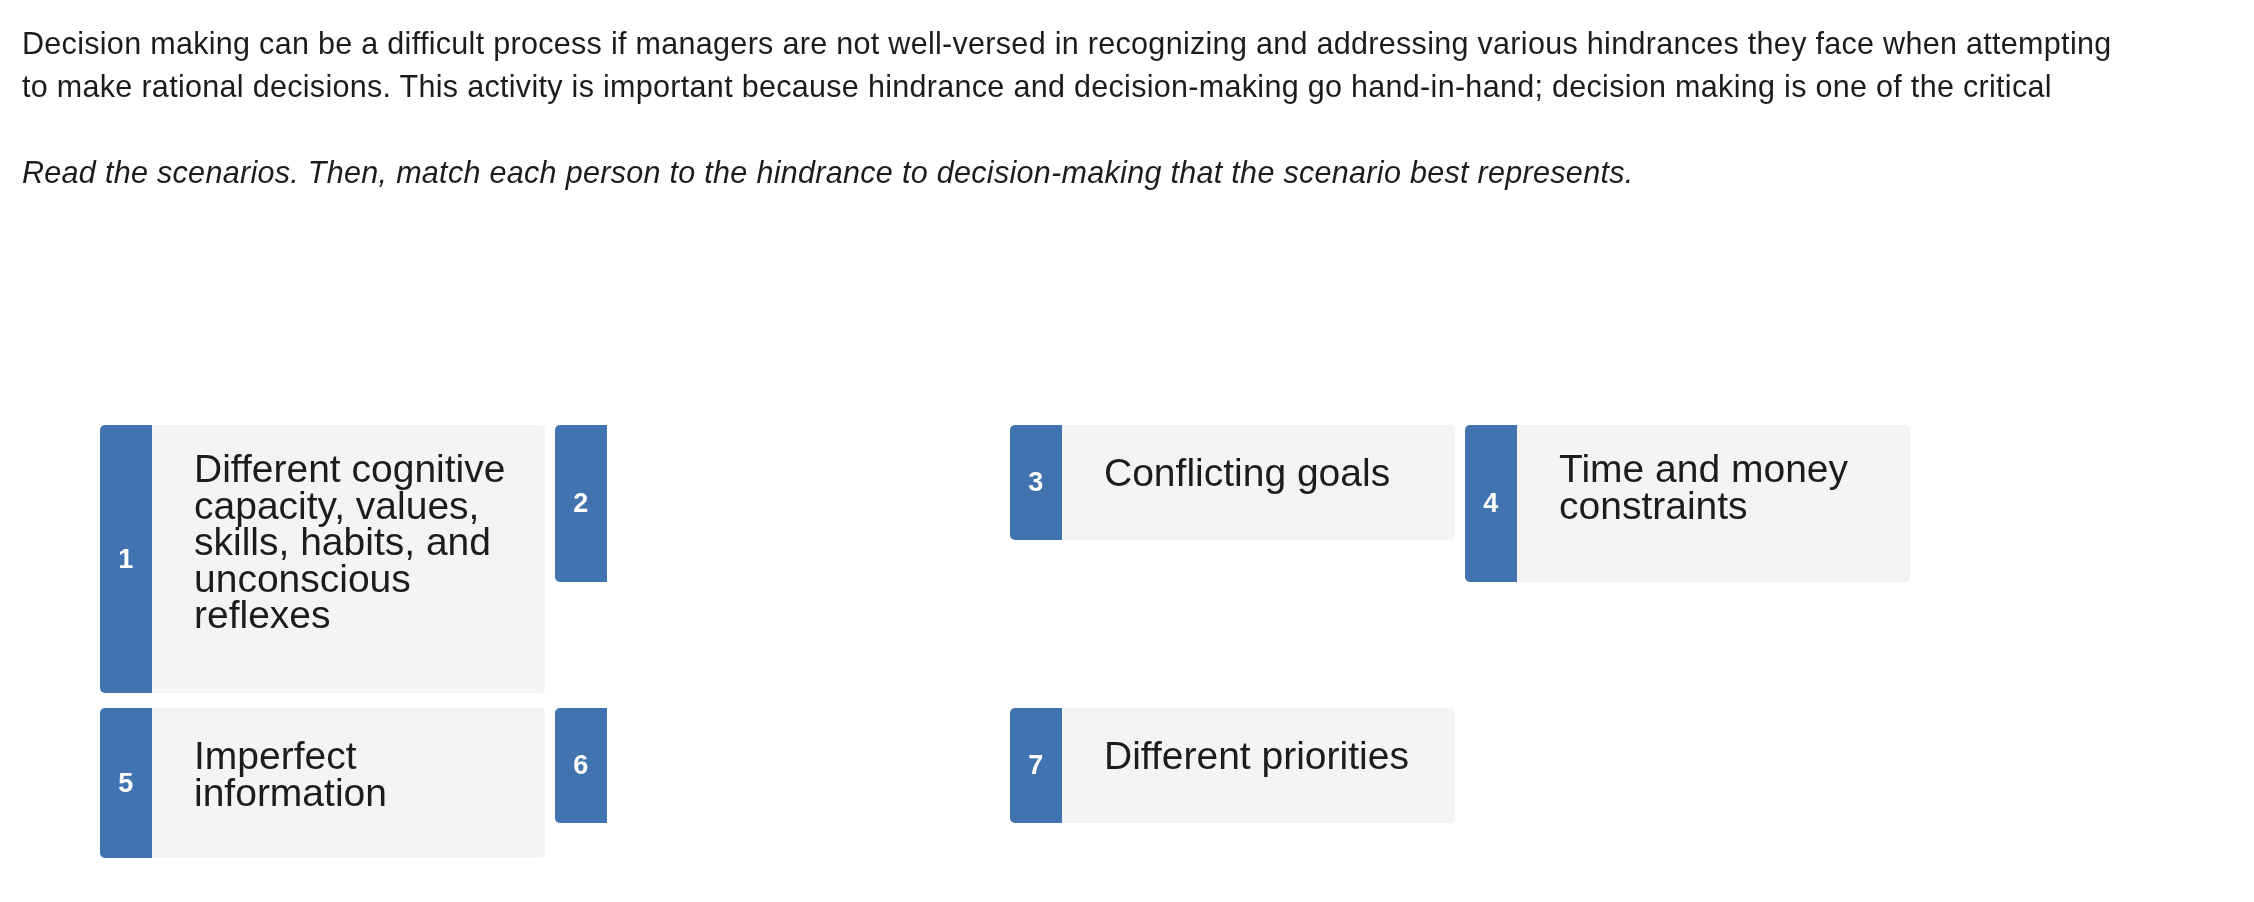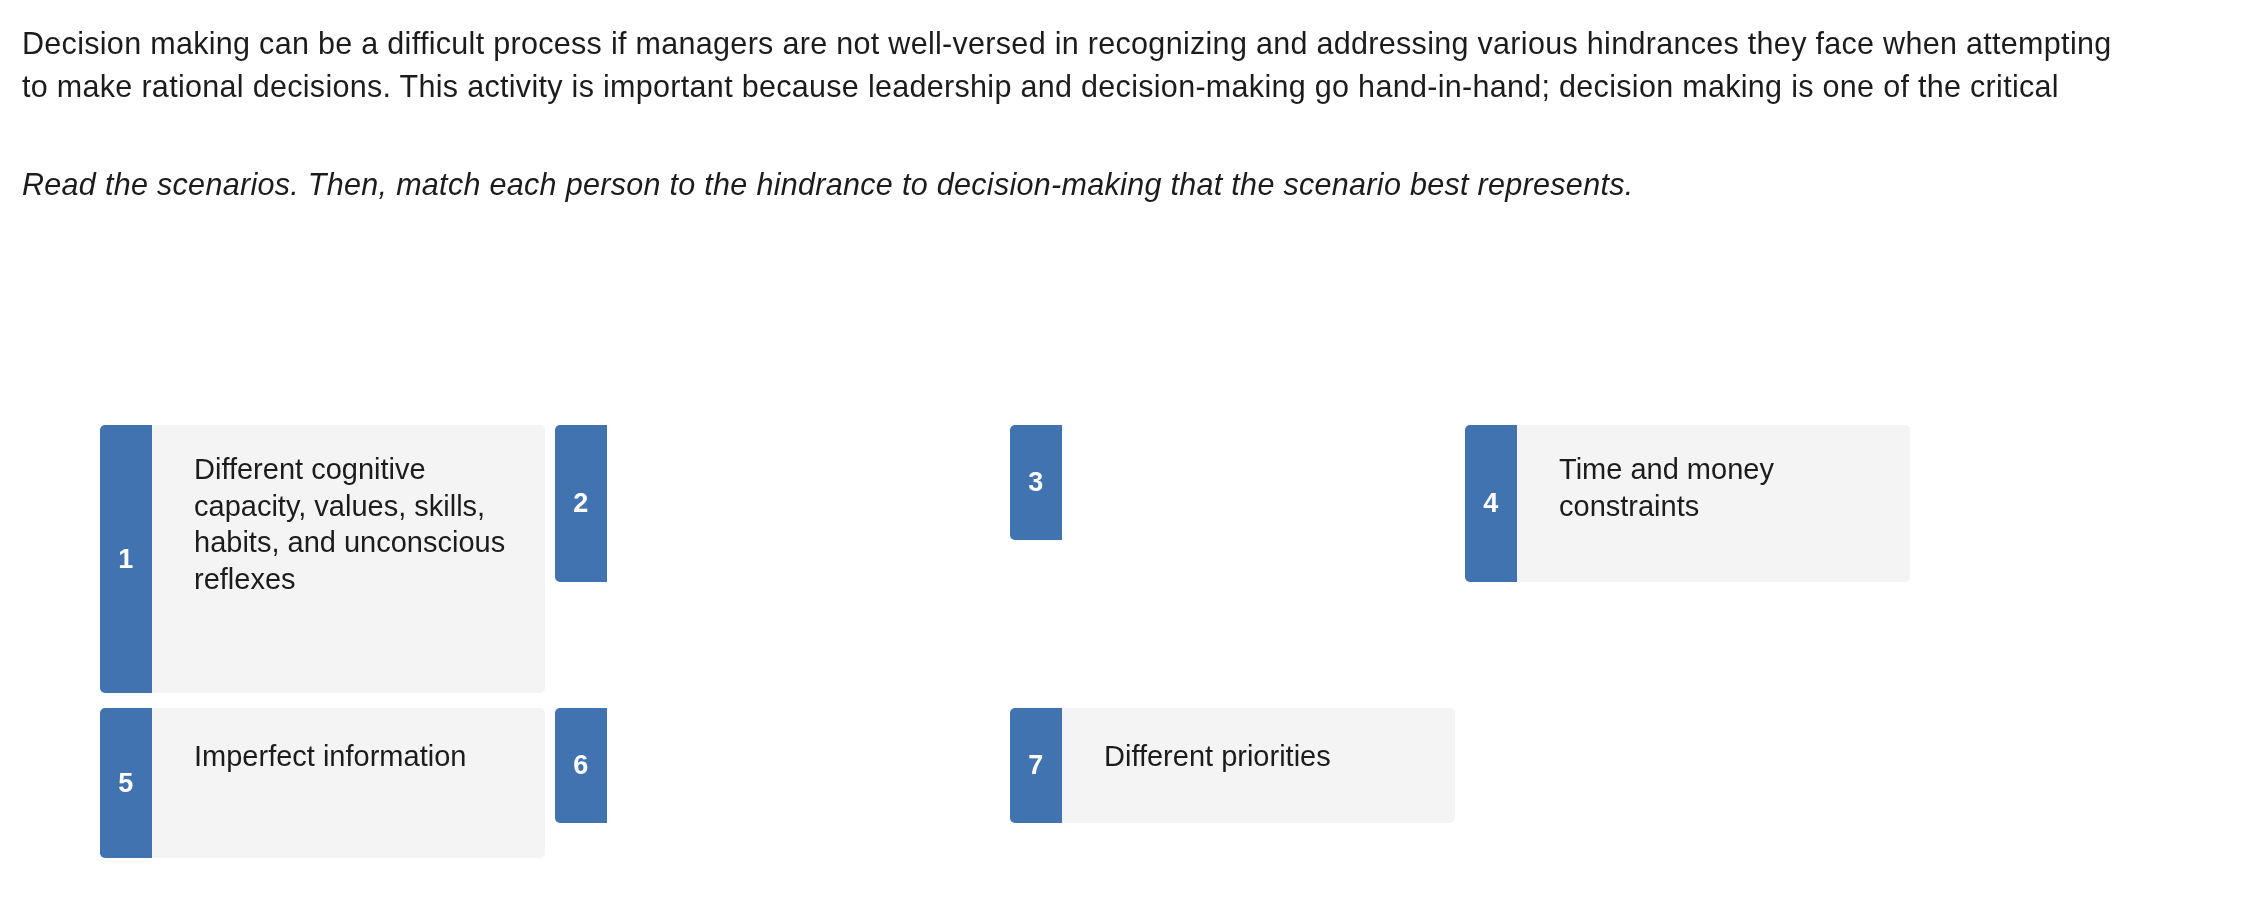--- a/index.html
+++ b/index.html
@@ -36,21 +36,21 @@
     font-size: 30.5px;
     line-height: 43px;
     color: #1c1c1c;
     letter-spacing: 0.01em;
   }
   .intro p.para-gap {
     margin-top: 43px;
   }
   .intro p.instruction {
     font-style: italic;
-    margin-top: 55px;
+    margin-top: 43px;
   }
   .intro p .wrapline {
     display: block;
   }
 
   
   .cards {
     position: absolute;
     left: 100px;
     top: 425px;
@@ -89,21 +89,21 @@
     justify-content: center;
     line-height: 1;
     letter-spacing: 0.02em;
   }
 
   .card-body {
     flex: 1 1 auto;
     background: #f4f4f4;
     border-radius: 0 5px 5px 0;
     padding: 26px 24px 26px 42px;
-    font-size: 29px;
+    font-size: 39px;
     line-height: 36.5px;
     color: #1c1c1c;
   }
 
   
   .card.h-tall   { height: 268px; }
   .card.h-medium { height: 157px; }
   .card.h-short  { height: 115px; }
   .card.h-tall2  { height: 150px; }
   .card.h-short2 { height: 115px; }
@@ -127,40 +127,41 @@
   }
 </style>
 </head>
 <body>
 
 <div class="page">
 
   <div class="intro">
     <p>
       <span class="wrapline">Decision making can be a difficult process if managers are not well-versed in recognizing and addressing various hindrances they face when attempting</span>
-      <span class="wrapline">to make rational decisions. This activity is important because leadership and decision-making go hand-in-hand; decision making is one of the critical</span>
+      <span class="wrapline">to make rational decisions. This activity is important because hindrance and decision-making go hand-in-hand; decision making is one of the critical</span>
     </p>
     <p class="instruction">Read the scenarios. Then, match each person to the hindrance to decision-making that the scenario best represents.</p>
   </div>
 
   <div class="cards">
 
     <div class="card-row row-1">
 
       <div class="card h-tall">
         <div class="card-number">1</div>
         <div class="card-body">Different cognitive capacity, values, skills, habits, and unconscious reflexes</div>
       </div>
 
       <div class="card h-medium">
         <div class="card-number">2</div>
       </div>
 
       <div class="card h-short">
         <div class="card-number">3</div>
+        <div class="card-body">Conflicting goals</div>
       </div>
 
       <div class="card h-medium">
         <div class="card-number">4</div>
         <div class="card-body">Time and money constraints</div>
       </div>
 
     </div>
 
     <div class="card-row row-2">

